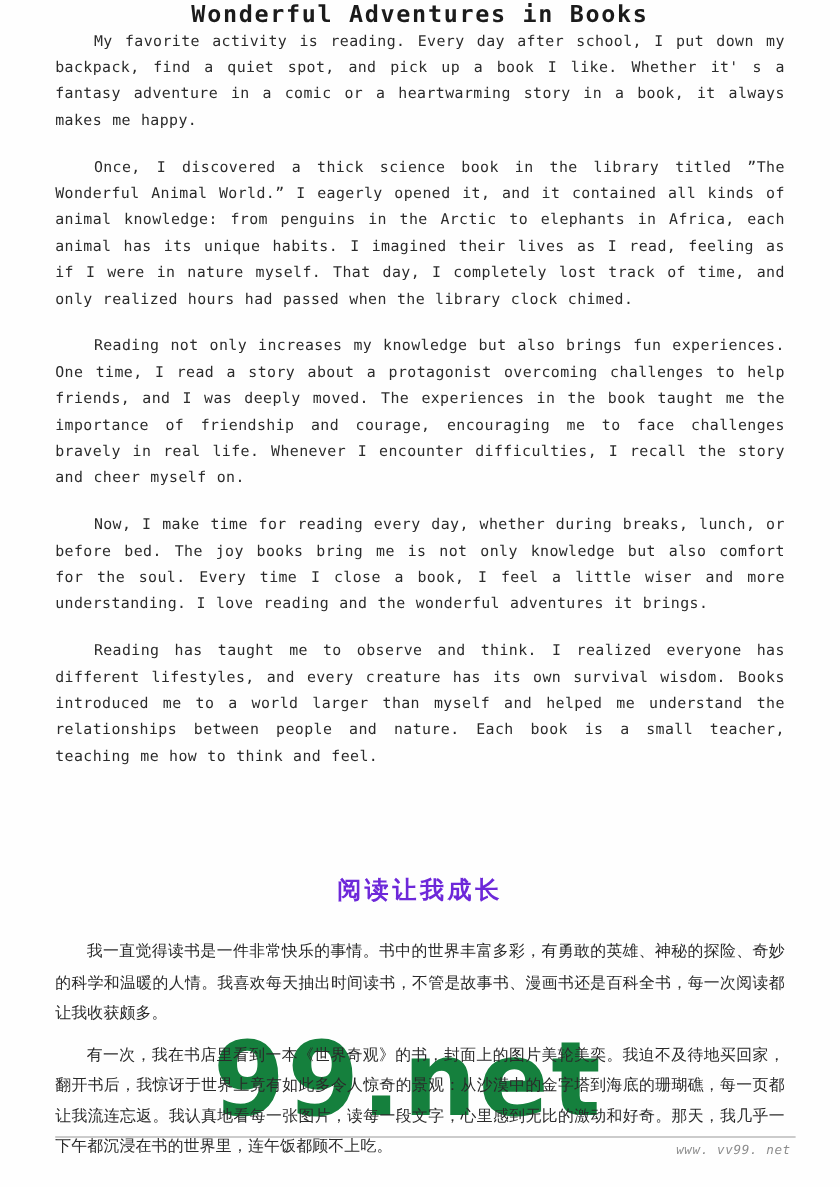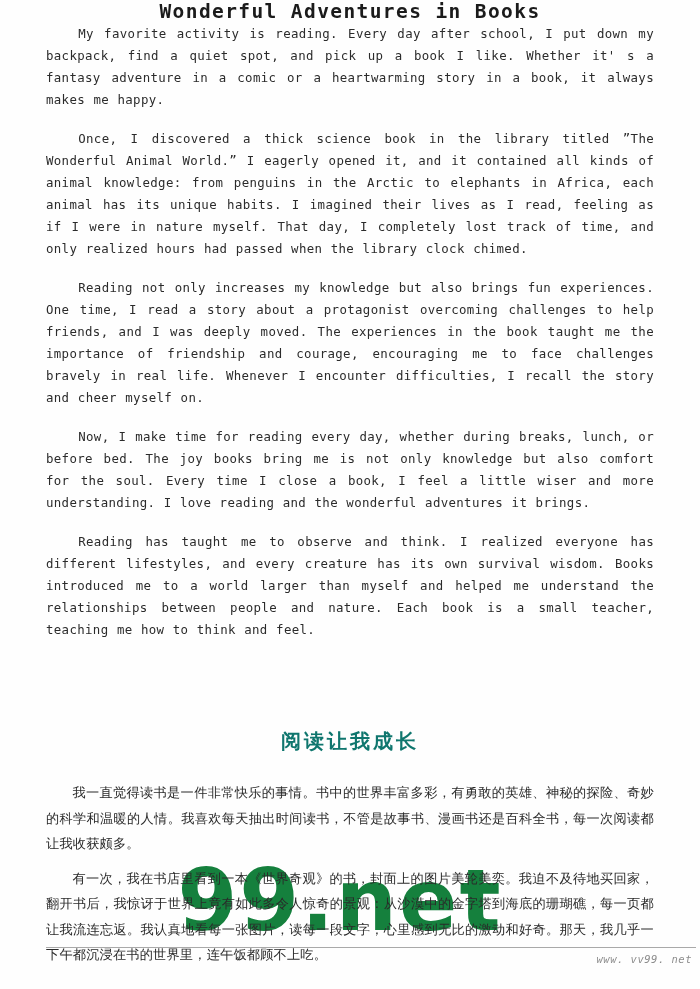--- a/index.html
+++ b/index.html
@@ -80,21 +80,21 @@
     word-spacing: 0.6px;
   }
 
   
   .cn-title {
     text-align: center;
     font-family: "DejaVu Sans", sans-serif;
     font-weight: bold;
     font-size: 20px;
     letter-spacing: 3px;
-    color: #0f766e;
+    color: #6d28d9;
     margin: 0;
     padding-top: 70px;
     padding-bottom: 4px;
   }
 
   .cn-body {
     margin-top: 22px;
   }
 
   .cn-p {
@@ -109,21 +109,21 @@
     letter-spacing: 0.2px;
   }
   .cn-p.no-indent {
     text-indent: 2em;
   }
 
   
   .footer {
     position: absolute;
     left: 46px;
-    right: 4px;
+    right: 37px;
     bottom: 24px;
     z-index: 3;
   }
   .footer-rule {
     border: 0;
     border-top: 1px solid #a9a9a9;
     margin: 0 0 5px 0;
     width: 100%;
   }
   .footer-url {

